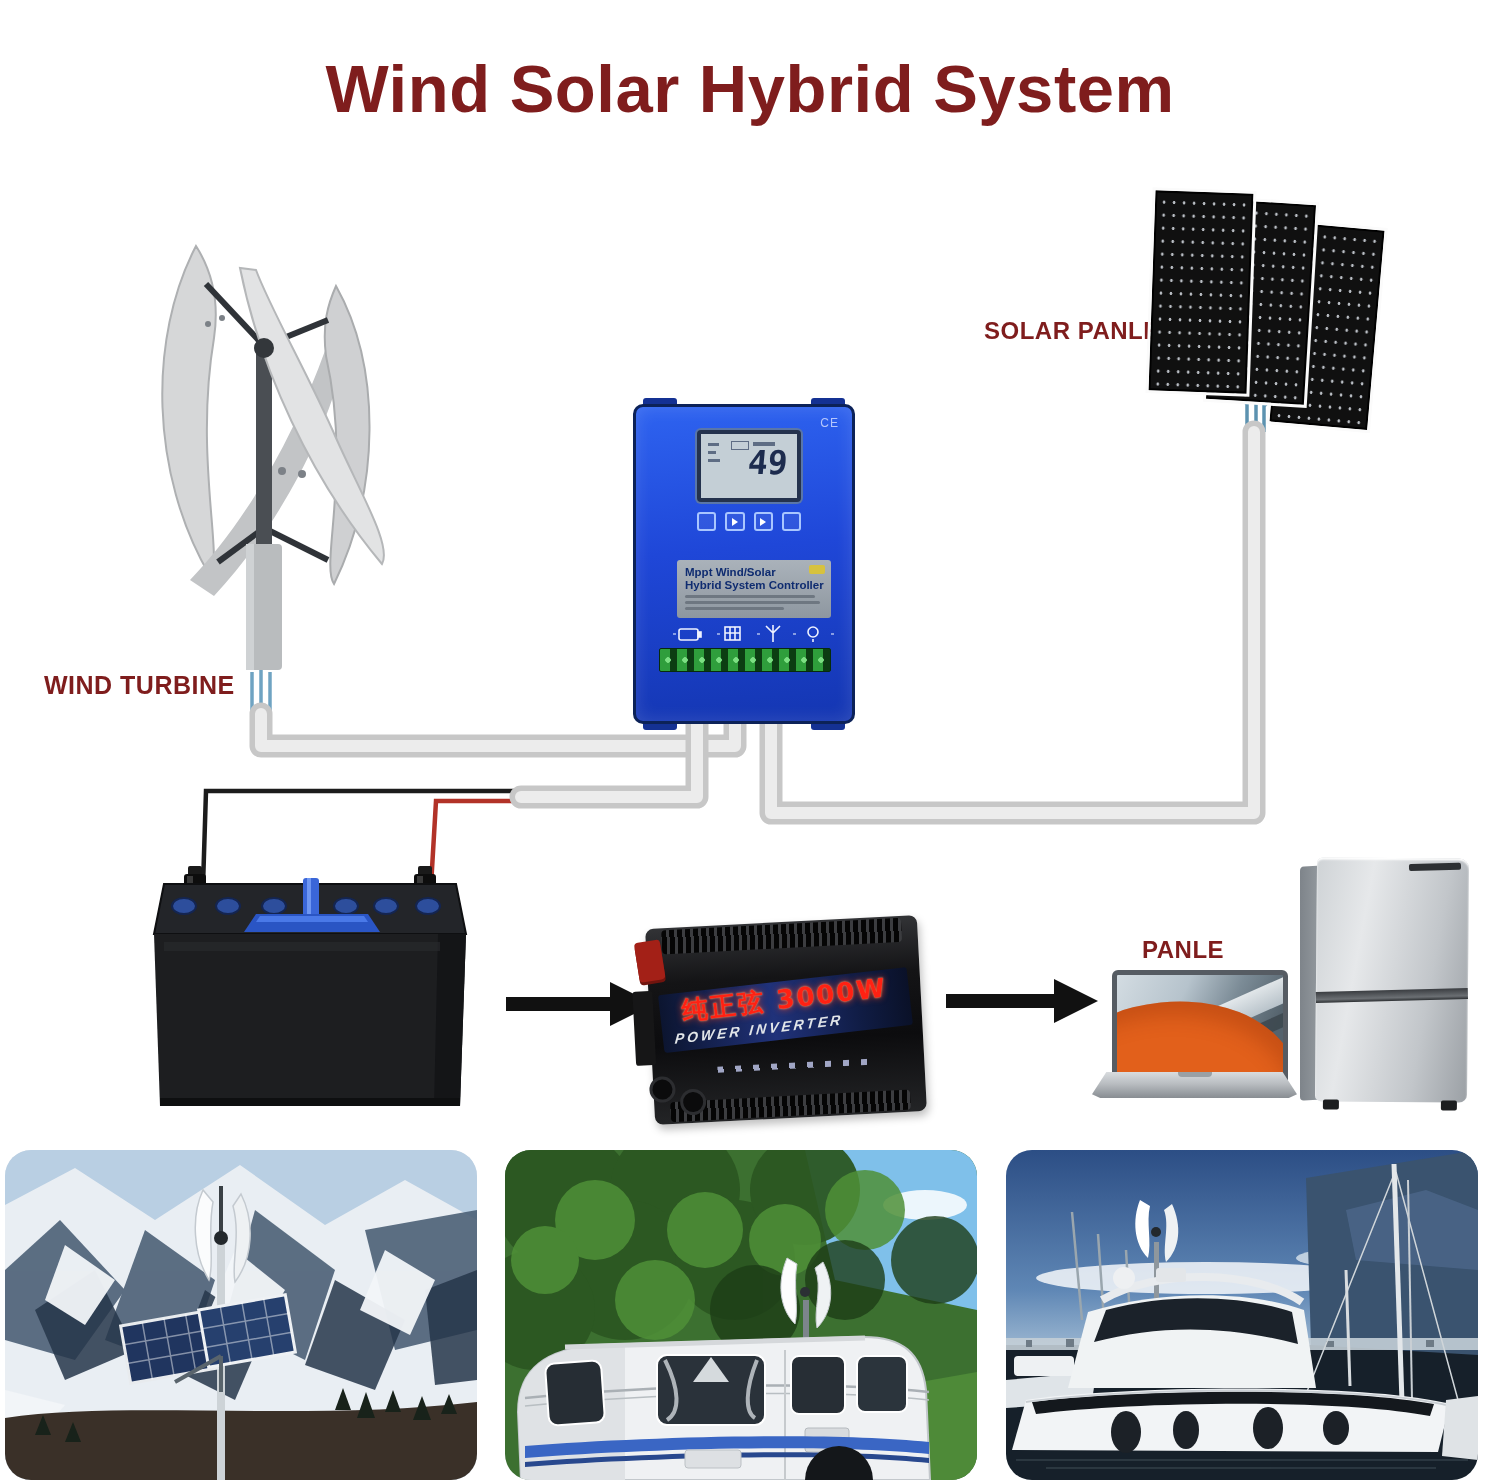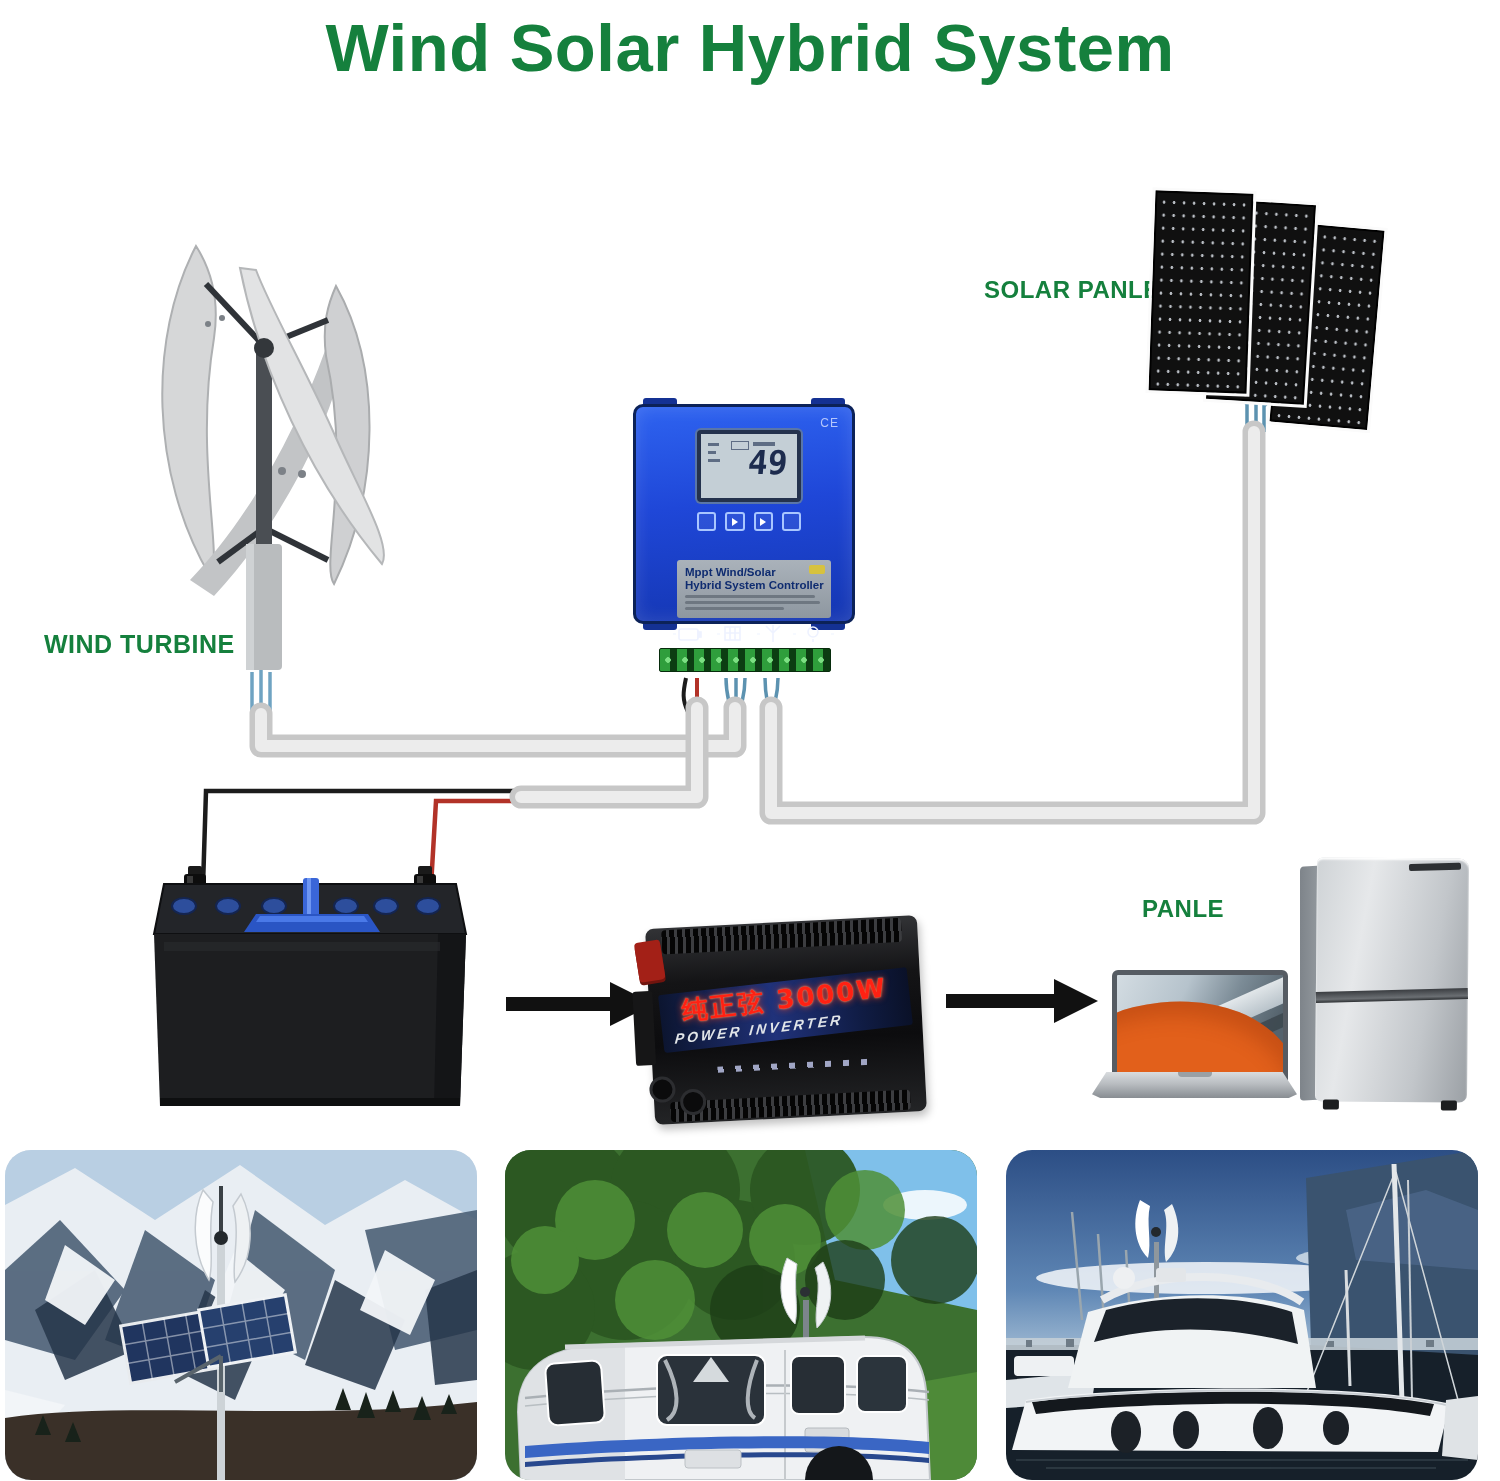--- a/index.html
+++ b/index.html
@@ -6,23 +6,23 @@
   .canvas{position:relative;width:1500px;height:1481px;background:#ffffff;overflow:hidden;
           font-family:"Liberation Sans",sans-serif;}
   .abs{position:absolute;}
   
   .title{left:0;right:0;top:0;height:96px;text-align:center;font-size:67px;font-weight:800;
          color:#4b6145;letter-spacing:1px;line-height:96px;white-space:nowrap;}
   .banner{left:125px;top:100px;width:1253px;height:67px;background:#4a5a40;color:#fdfdfb;
           display:flex;align-items:center;justify-content:center;font-size:33px;font-weight:500;
           letter-spacing:0.44em;padding-left:0.44em;box-sizing:border-box;white-space:nowrap;}
   
-  .blabel{color:#15803d;font-weight:800;letter-spacing:0.5px;white-space:nowrap;}
-  
-  .ctl{left:633px;top:404px;width:222px;height:220px;}
+  .blabel{color:#7f1d1d;font-weight:800;letter-spacing:0.5px;white-space:nowrap;margin-top:41px;}
+  
+  .ctl{left:633px;top:404px;width:222px;height:320px;}
   .ctl .ear{position:absolute;width:34px;height:16px;background:#143193;border-radius:3px;}
   .ctl .body{position:absolute;inset:0;border-radius:10px;border:3px solid #0c2258;
              background:linear-gradient(175deg,#2e63f0 0%,#1f47d8 45%,#1436b2 100%);
              box-shadow:inset 0 0 18px rgba(255,255,255,.14);}
   .ctl .ce{position:absolute;right:16px;top:12px;font-size:12px;color:#cdd9ff;opacity:.85;letter-spacing:1px;}
   .ctl .lcd{position:absolute;left:64px;top:26px;width:96px;height:64px;background:#c4cfd6;
             border:4px solid #24324d;border-radius:4px;box-shadow:0 0 0 2px #5a76a8;}
   .ctl .lcd .seg{position:absolute;background:#3c4c68;opacity:.75;}
   .ctl .lcd .val{position:absolute;right:9px;top:12px;font-family:"DejaVu Sans Mono",monospace;
                  font-weight:700;font-size:33px;color:#1d2c4e;transform:skewX(-5deg);line-height:1;}

